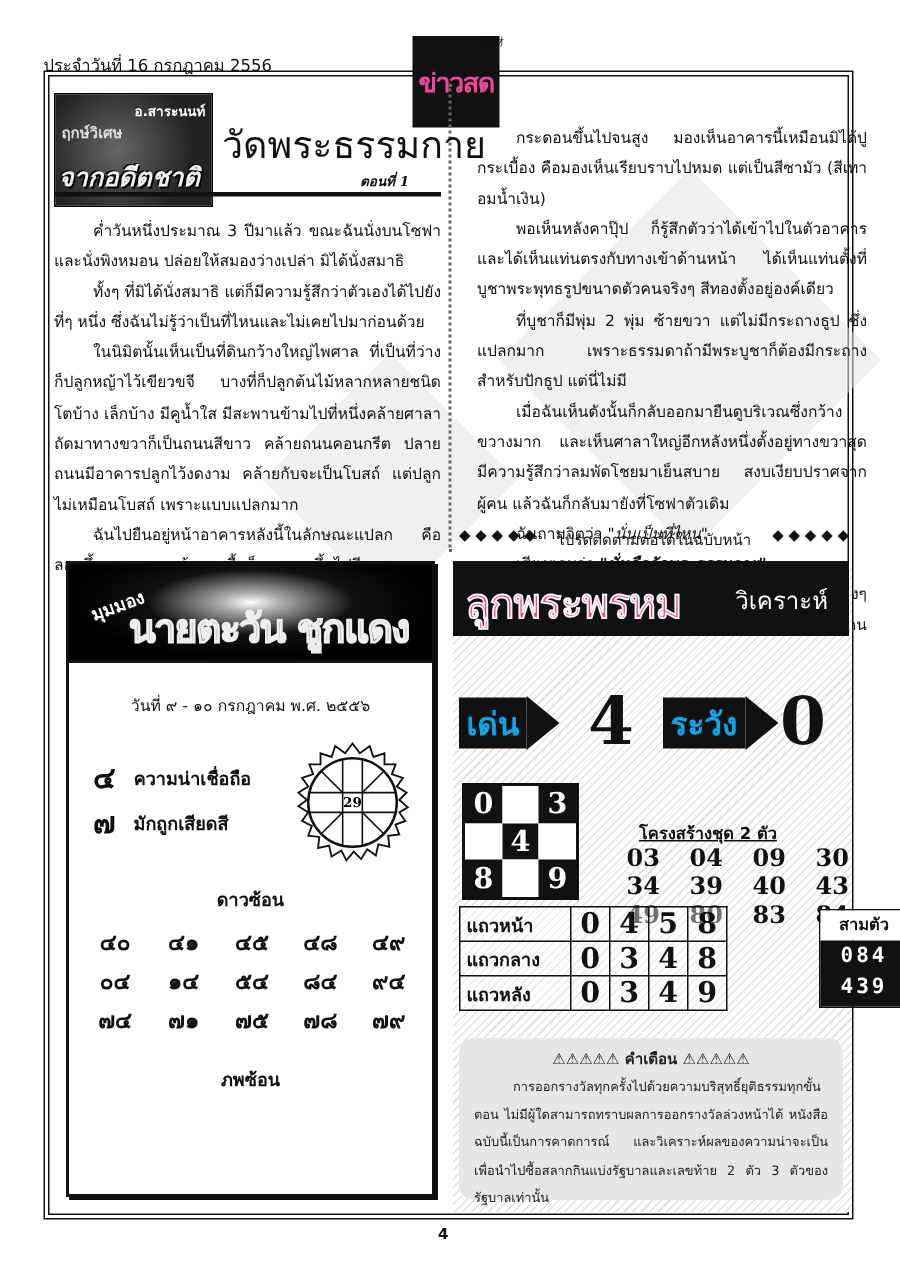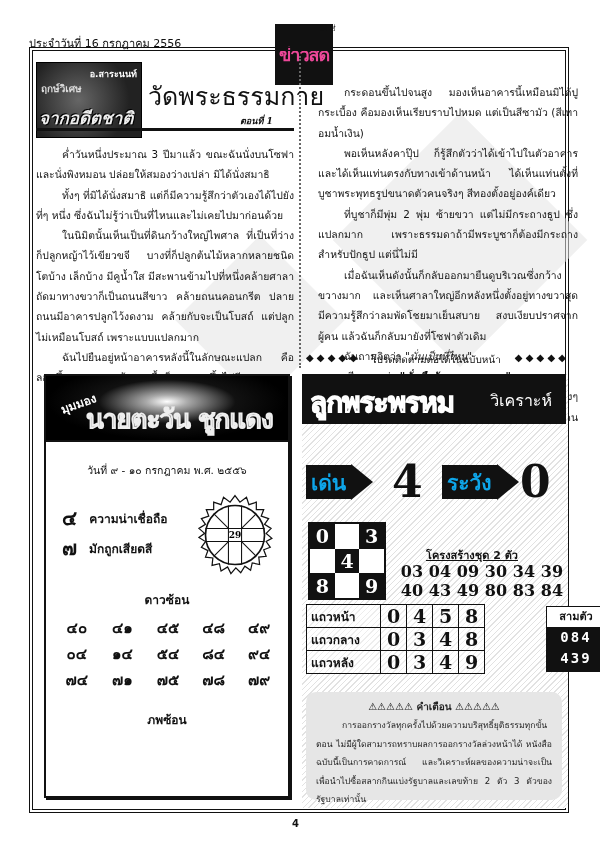--- a/index.html
+++ b/index.html
@@ -33,32 +33,32 @@
   .ll-date { position: absolute; left: 0; width: 242px; top: 86px; font-size: 10.5px; text-align: center; }
   .trait { position: absolute; left: 16px; font-size: 12px; font-weight: bold; display: flex; align-items: center; gap: 12px; }
   .trait .num { font-size: 20px; }
   .wheel { position: absolute; left: 148px; top: 118px; width: 82px; height: 82px; }
   .section-h { position: absolute; left: 0; width: 242px; font-size: 12px; font-weight: bold; text-align: center; }
   .grid5 { position: absolute; left: 8px; width: 228px; display: grid; grid-template-columns: repeat(5, 1fr); row-gap: 2px; font-size: 15px; font-weight: bold; text-align: center; }
   .grid3 { position: absolute; left: 30px; width: 190px; display: grid; grid-template-columns: repeat(3, 1fr); font-size: 15px; font-weight: bold; text-align: center; row-gap: 2px; }
   
   .rb { position: absolute; left: 302px; top: 374px; width: 266px; height: 434px; background: repeating-linear-gradient(135deg, #fff 0 3px, #e2e2e2 3px 4px); }
   .rb-banner { position: absolute; left: 0; top: 0; width: 264px; height: 50px; background: #111; color: #fff; }
-  .rb-banner .t1 { position: absolute; left: 8px; top: 6px; font-size: 28px; font-weight: bold; color: #737373; -webkit-text-stroke: 1.2px #fff; letter-spacing: -1px; }
+  .rb-banner .t1 { position: absolute; left: 8px; top: 6px; font-size: 28px; font-weight: normal; color: #ec4899; -webkit-text-stroke: 1.2px #fff; letter-spacing: -1px; }
   .rb-banner .t2 { position: absolute; right: 14px; top: 14px; font-size: 16px; }
   .rb-date { position: absolute; left: 0; width: 264px; top: 62px; font-size: 10.5px; font-weight: bold; text-align: center; }
   .arrow { position: absolute; height: 36px; display: flex; align-items: center; }
   .arrow .lab { background: #111; color: #0ea5e9; font-weight: bold; font-size: 21px; padding: 2px 5px; height: 34px; display: flex; align-items: center; }
   .arrow .tri { width: 0; height: 0; border-top: 18px solid transparent; border-bottom: 18px solid transparent; border-left: 22px solid #111; }
   .bignum { position: absolute; font-family: "DejaVu Serif", serif; font-weight: bold; font-size: 44px; line-height: 1; }
   .chk { position: absolute; left: 6px; top: 148px; width: 78px; height: 78px; display: grid; grid-template-columns: repeat(3, 1fr); border: 2px solid #111; }
   .chk div { display: flex; align-items: center; justify-content: center; font-family: "DejaVu Serif", serif; font-weight: bold; font-size: 19px; background: #fff; color: #111; }
   .chk .b { background: #111; color: #fff; }
   .pairs-h { position: absolute; left: 124px; top: 172px; font-size: 11px; font-weight: bold; text-decoration: underline; }
-  .pairs { position: absolute; left: 96px; top: 188px; width: 168px; display: grid; grid-template-columns: repeat(6, 1fr); font-family: "DejaVu Serif", serif; font-weight: bold; font-size: 16px; text-align: center; line-height: 19px; }
+  .pairs { position: absolute; left: 96px; top: 188px; width: 168px; display: grid; grid-template-columns: repeat(4, 1fr); font-family: "DejaVu Serif", serif; font-weight: bold; font-size: 16px; text-align: right; line-height: 19px; }
   .rows { position: absolute; left: 4px; top: 230px; border-collapse: collapse; }
   .rows td { border: 1.5px solid #111; height: 22px; background: rgba(255,255,255,.4); }
   .rows td.lbl { width: 74px; font-size: 12px; font-weight: bold; padding-left: 4px; }
   .rows td.v { width: 26px; text-align: center; font-family: "DejaVu Serif", serif; font-weight: bold; font-size: 19px; }
   .three { position: absolute; left: 204px; top: 232px; width: 60px; height: 66px; border: 1.5px solid #111; margin-left: 40px; }
   .three .h { height: 20px; background: #fff; font-size: 11px; font-weight: bold; text-align: center; line-height: 20px; }
   .three .b { height: 44px; background: #111; color: #fff; font-family: "DejaVu Sans Mono", monospace; font-weight: bold; font-size: 14px; text-align: center; line-height: 21px; letter-spacing: 2px; }
   .notice { position: absolute; left: 4px; top: 318px; width: 256px; height: 108px; background: #e6e6e6; border-radius: 10px; padding: 6px 10px; font-size: 8.6px; line-height: 18.4px; color: #222; text-align: justify; }
   .notice .nh { text-align: center; font-weight: bold; font-size: 10px; }
   .notice p { text-indent: 26px; }

